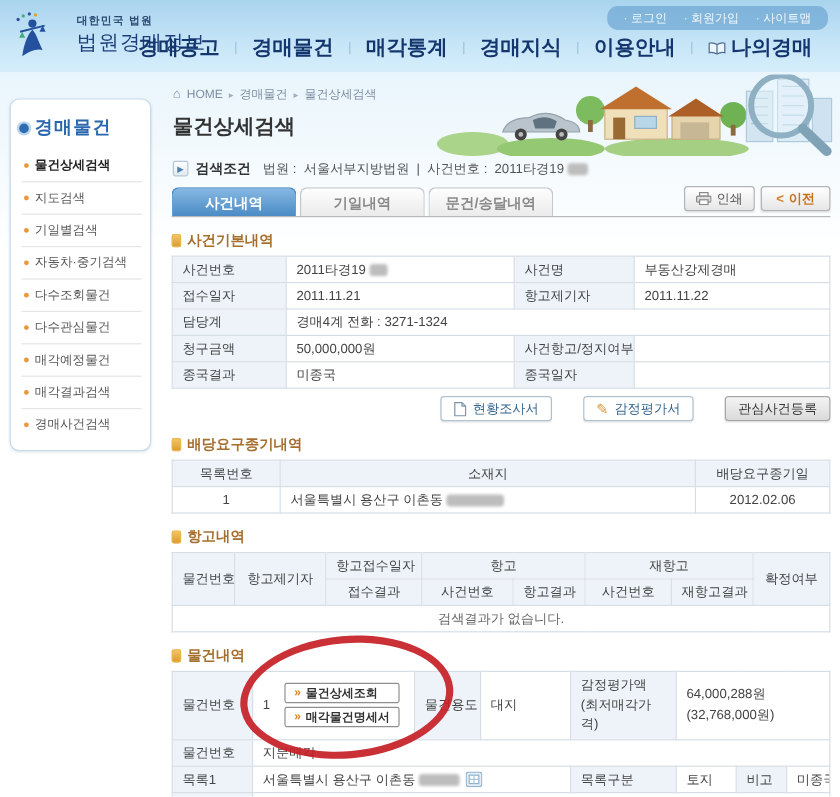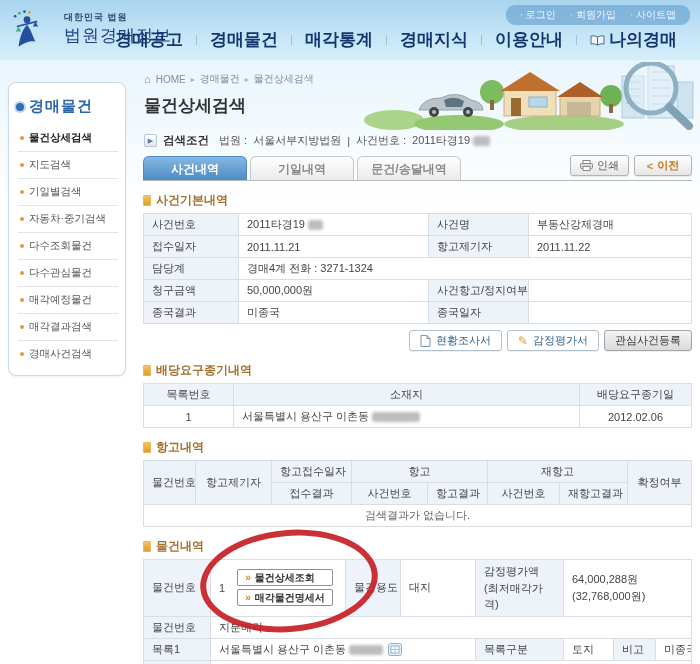--- a/index.html
+++ b/index.html
@@ -77,21 +77,21 @@
   .lbl { background:#edf3f9; }
   .thc { background:#edf3f9; text-align:center; }
   .ctr { text-align:center; }
 
   .censor { display:inline-block; height:10px; background:#bdbdbd; border-radius:3px;
             filter:blur(1.5px); vertical-align:middle; margin-left:3px; }
 
   .doc-btns { display:flex; justify-content:flex-end; gap:5px; margin-top:6px; }
   .doc-btn { height:21px; padding:0 10px; display:inline-flex; align-items:center; gap:5px; cursor:pointer;
              font-size:11px; color:#35668e; background:#fff; border:1px solid #b2c1ce; border-radius:3px;
-             box-shadow:0 1px 1px rgba(0,0,0,.07); }
+             box-shadow:0 1px 1px rgba(0,0,0,.07);margin-left:21px; }
   .doc-btn.gray { color:#333; background:linear-gradient(#f4f4f4,#dadada); border-color:#a6a6a6; }
   .doc-btn .pencil { color:#d9962b; font-size:12px; line-height:1; }
 
   .itemwrap { position:relative; }
   .ibtn-cell { display:flex; align-items:center; gap:12px; }
   .ibtn-col { display:flex; flex-direction:column; gap:3px; }
   .ibtn { height:17px; padding:0 7px; display:inline-flex; align-items:center; gap:4px; cursor:pointer;
           font-size:10px; font-weight:bold; color:#333; background:#fff; border:1px solid #8f8f8f; border-radius:2px; }
   .ibtn .oarr { color:#e0811f; font-size:10px; line-height:1; }
   .redcircle { position:absolute; left:57px; top:-8px; width:178px; height:102px; z-index:6;

